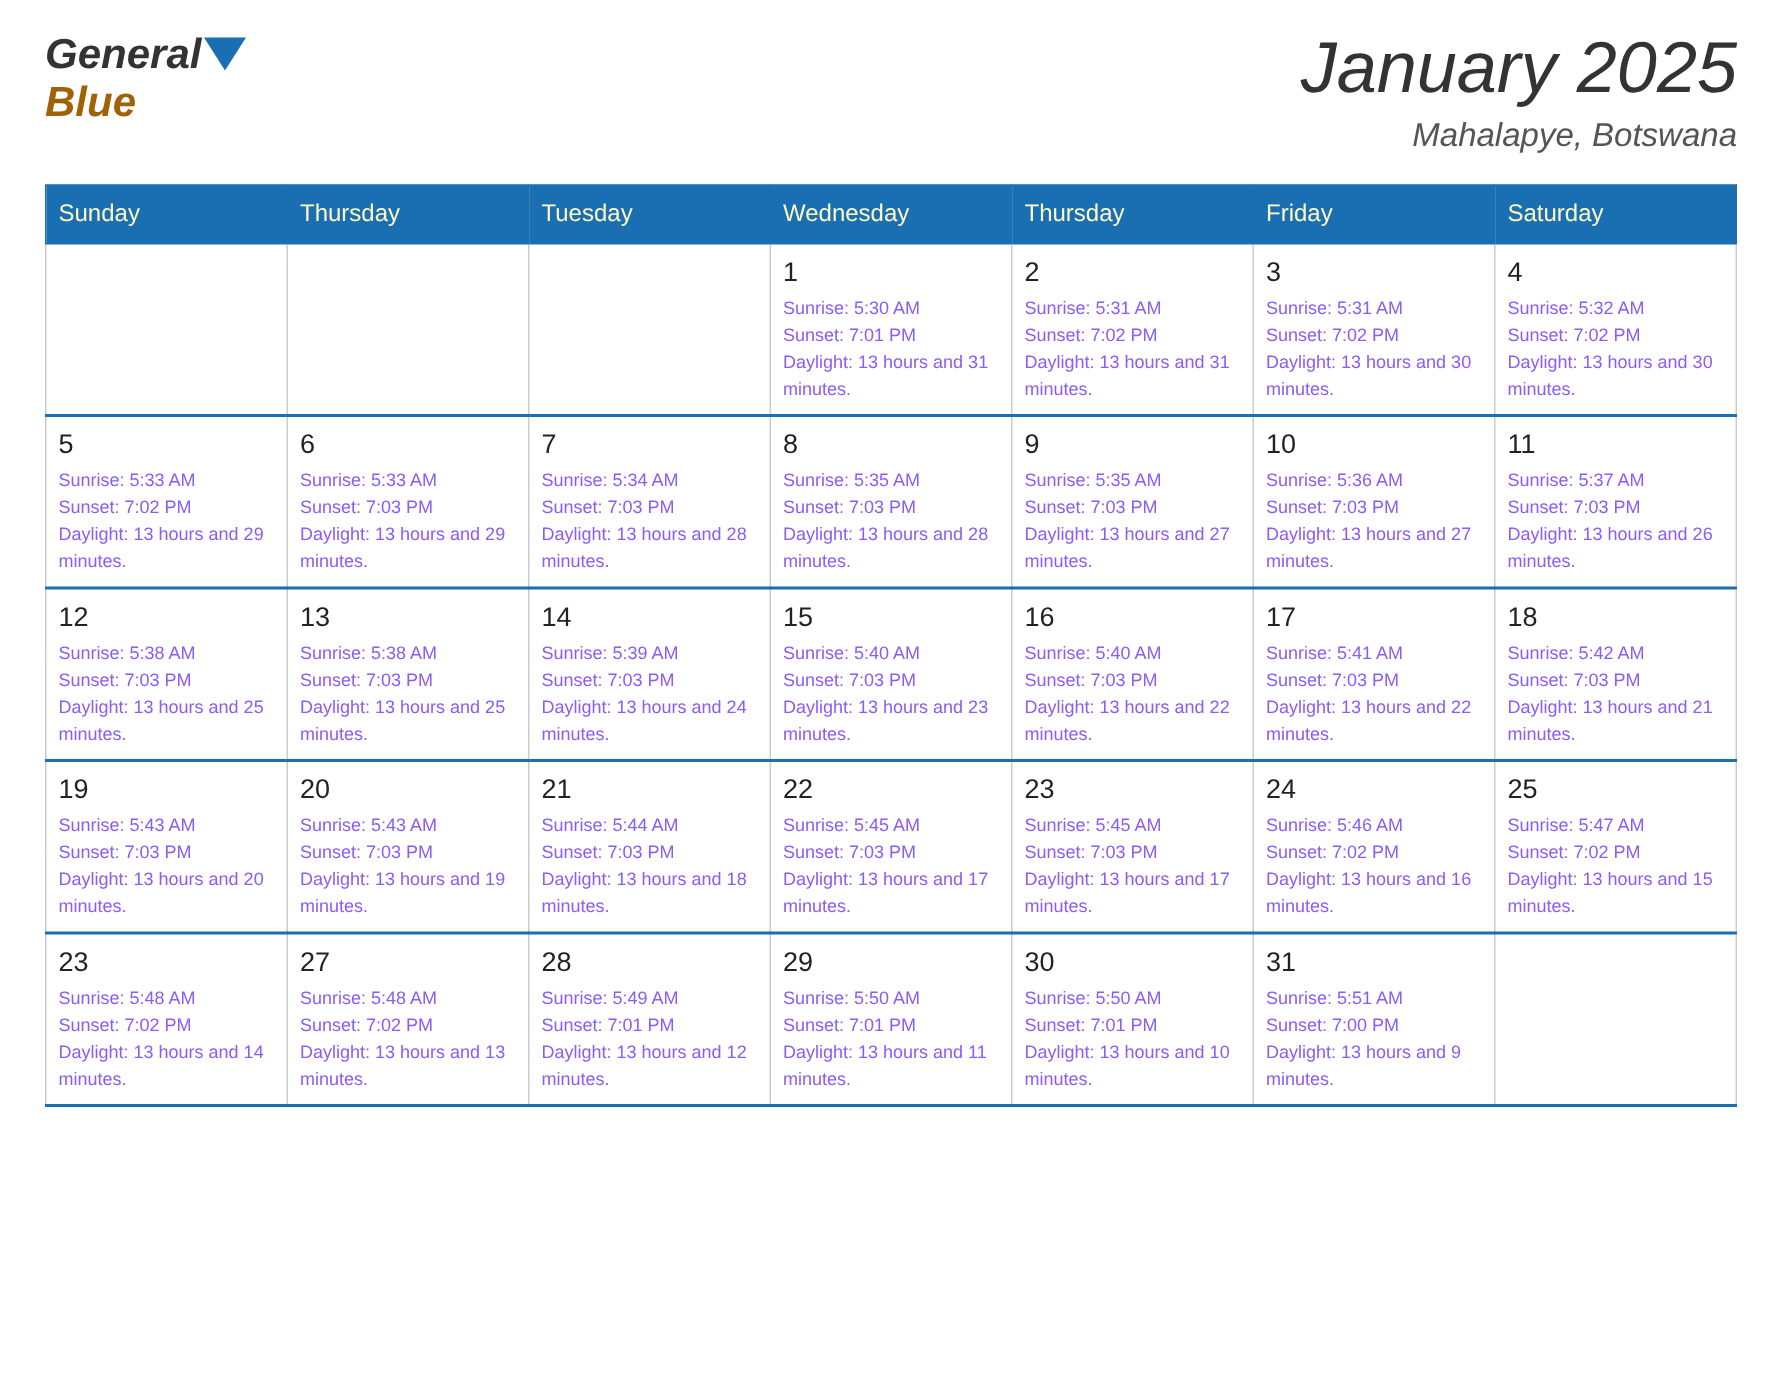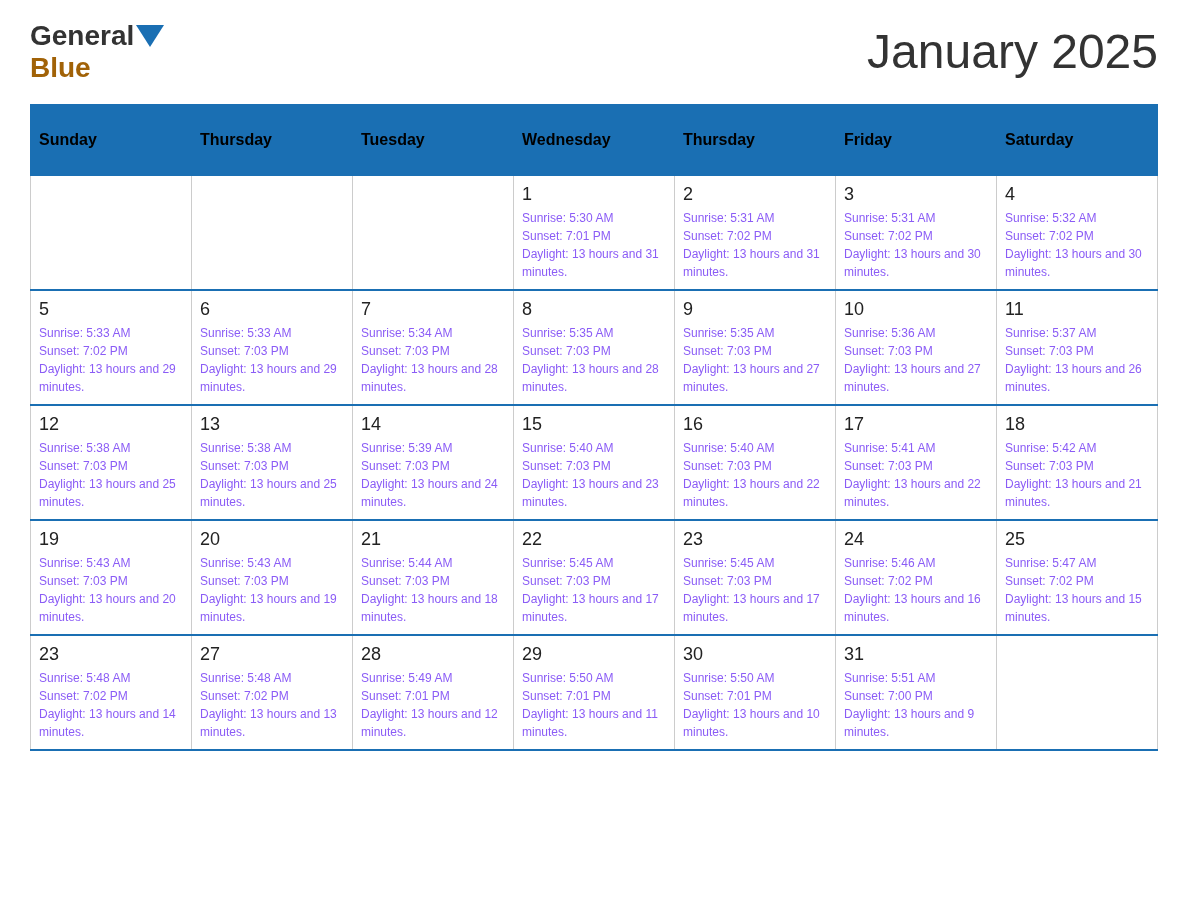--- a/index.html
+++ b/index.html
@@ -6,22 +6,23 @@
     body {
       font-family: Arial, sans-serif;
       background: #fff;
       width: 1188px;
       min-height: 918px;
       padding: 20px 30px;
     }
     .header {
       display: flex;
       justify-content: space-between;
-      align-items: center;
+      align-items: flex-start;
       margin-bottom: 20px;
+      font-style: italic;
     }
     .logo-text-general {
       font-size: 28px;
       font-weight: bold;
       color: #333;
     }
     .logo-text-blue {
       font-size: 28px;
       font-weight: bold;
       color: #a16207;
@@ -59,24 +60,24 @@
       font-size: 22px;
       color: #555;
       margin-top: 4px;
     }
     table {
       width: 100%;
       border-collapse: collapse;
     }
     thead tr th {
       background-color: #1a6fb3;
-      color: #000000;
-      padding: 26px 8px;
+      color: #fef9c3;
+      padding: 10px 8px;
       font-size: 16px;
-      font-weight: bold;
+      font-weight: normal;
       text-align: left;
       border: 1px solid #1a6fb3;
     }
     tbody tr td {
       vertical-align: top;
       padding: 8px 8px;
       border: 1px solid #ccc;
       width: 14.28%;
       min-height: 110px;
       height: 110px;
@@ -106,20 +107,21 @@
 <div class="header">
   <div class="logo-wrapper">
     <div class="logo-line1">
       <span class="logo-text-general">General</span>
       <span class="logo-icon"></span>
     </div>
     <span class="logo-text-blue">Blue</span>
   </div>
   <div class="title-section">
     <div class="calendar-title">January 2025</div>
+    <div class="calendar-subtitle">Mahalapye, Botswana</div>
   </div>
 </div>
 
 <table>
   <thead>
     <tr>
     <th>Sunday</th>
         <th>Thursday</th>
         <th>Tuesday</th>
         <th>Wednesday</th>

